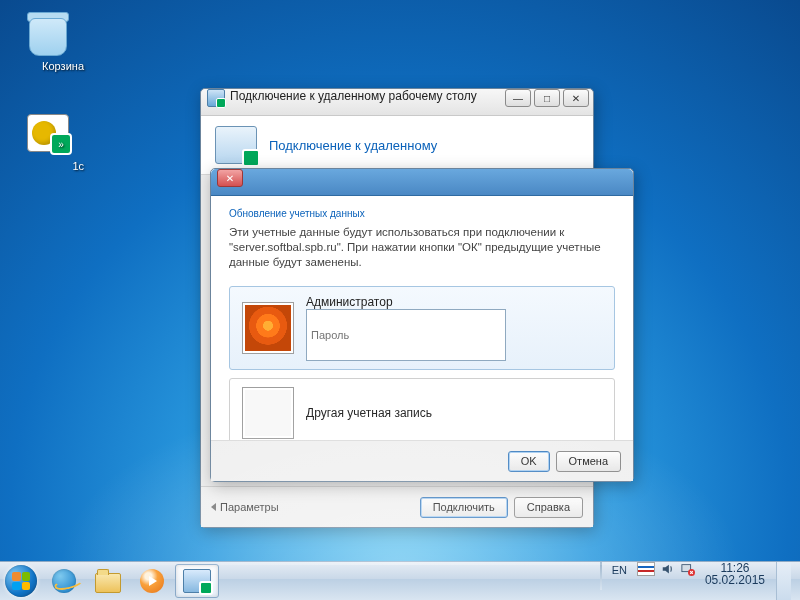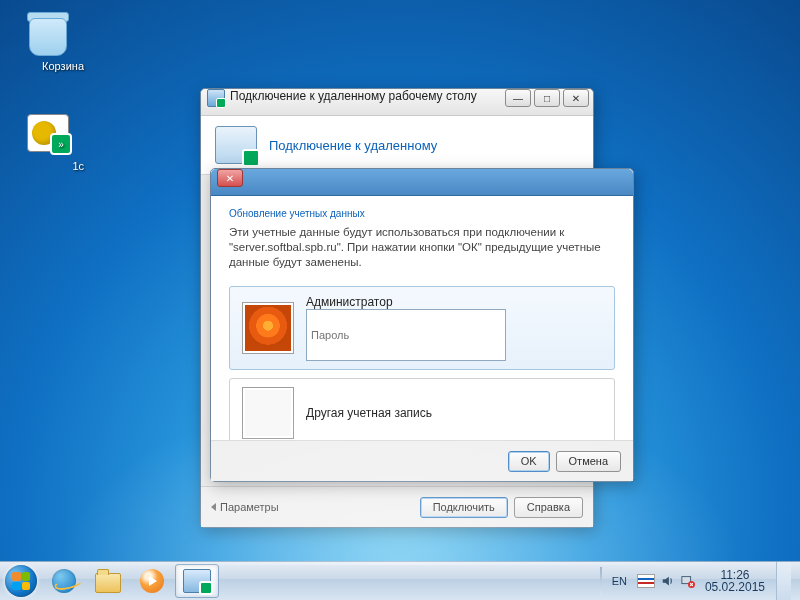--- a/index.html
+++ b/index.html
@@ -18,21 +18,21 @@
 .start-orb{width:42px;height:38px;display:flex;align-items:center;justify-content:center;cursor:pointer}
 .orb{width:32px;height:32px;border-radius:50%;background:radial-gradient(circle at 30% 30%,#7cc4f0,#1074c7 60%,#0a4a84);display:grid;grid-template:1fr 1fr/1fr 1fr;gap:1px;padding:7px;box-sizing:border-box;box-shadow:0 0 4px rgba(255,255,255,.9),inset 0 0 2px rgba(0,0,0,.3)}
 .orb span{border-radius:2px}
 .orb span:nth-child(1){background:#f08c2e}
 .orb span:nth-child(2){background:#7cbb00}
 .orb span:nth-child(3){background:#00a1f1}
 .orb span:nth-child(4){background:#ffbb00}
 .tb-btn{width:42px;height:32px;margin:0 1px;border-radius:3px;display:flex;align-items:center;justify-content:center;cursor:pointer}
 .tb-btn.active{background:linear-gradient(#fdfdfe,#e8f1fa);border:1px solid #8aa9c8;box-shadow:inset 0 0 4px rgba(0,0,0,.15)}
 .tb-sep{width:2px;height:28px;margin:0 4px;background:linear-gradient(#9db5cc,#d9e5f1)}
-.tray{margin-left:auto;display:flex;align-items:center;height:100%;padding:0 6px;color:#1a3a5c}
+.tray{margin-left:auto;display:flex;height:100%;padding:0 6px;color:#1a3a5c}
 .tray>*{margin:0 3px;cursor:pointer}
 .tray-lang{font-size:11px;padding:2px 4px}
 .tray-time{text-align:center;font-size:12px;line-height:12px;padding:0 4px}
 .tray-showdesk{width:14px;height:38px;border-left:1px solid #a8bed4;background:linear-gradient(#e6eef7,#cbdced);margin-left:4px}
 .flag{width:16px;height:12px;background:#fff;border:1px solid #a0a0a0;position:relative}
 .flag::before{content:"";position:absolute;left:0;top:3px;width:100%;height:2px;background:#1565c0}
 .flag::after{content:"";position:absolute;left:0;top:7px;width:100%;height:2px;background:#c62828}
 .spk{width:14px;height:14px}
 .window{position:absolute;background:#f0f0f0;border:1px solid #6b849c;border-radius:5px;box-shadow:2px 4px 16px rgba(0,0,0,.3)}
 .rdp{left:200px;top:88px;width:392px;height:438px;background:#ededed}

